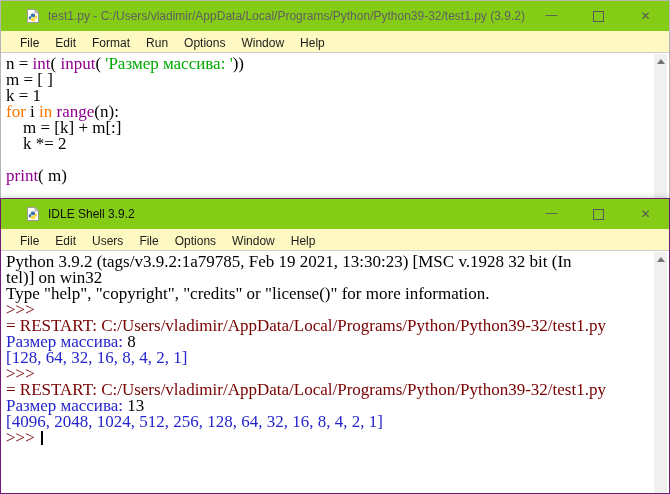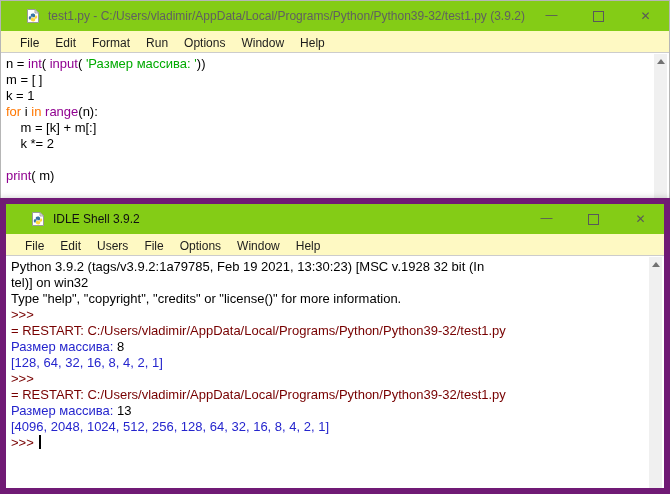--- a/index.html
+++ b/index.html
@@ -4,42 +4,42 @@
 <style>
   html,body{margin:0;padding:0}
   body{
     width:670px;height:494px;position:relative;overflow:hidden;
     background:#e8e8e8;
     font-family:"Liberation Sans","DejaVu Sans",sans-serif;
     -webkit-font-smoothing:antialiased;
   }
   .window{position:absolute;left:0;width:670px;background:#fff;box-sizing:border-box}
   #editor-window{top:0;height:198px;border:1px solid #b6b6b6;border-bottom:none}
-  #shell-window{top:198px;height:296px;border:6px solid #701a75;box-shadow:0 0 6px rgba(0,0,0,.22)}
+  #shell-window{top:198px;height:296px;border:1px solid #701a75;box-shadow:0 0 6px rgba(0,0,0,.22)}
 
   .titlebar{height:30px;display:flex;align-items:center;padding-left:24px;position:relative;background:#84cc16}
   .app-icon{width:16px;height:16px;flex:0 0 16px}
   .title-text{font-size:12px;margin-left:7px;white-space:nowrap;overflow:hidden}
   #editor-window .title-text{color:#606060}
   #shell-window .title-text{color:#101010}
   .controls{position:absolute;right:0;top:0;height:30px;display:flex}
   .ctrl{width:47px;height:30px;display:flex;align-items:center;justify-content:center;
         color:#595959;font-size:13px;line-height:1;cursor:default}
   .ctrl .glyph-min{font-size:12px;transform:translateY(-1px)}
   .max-box{width:9px;height:9px;border:1px solid #595959;display:inline-block}
   .glyph-close{font-size:12px}
 
   .menubar{height:21px;display:flex;align-items:flex-end;padding-left:11px;background:#fef9c3}
   .menu-item{font-size:12px;color:#1c1c1c;padding:2px 8px;white-space:nowrap}
 
   .textarea{position:absolute;left:0px;right:0px;bottom:0;top:51px;
             border-top:1px solid #cccccc;background:#fff;overflow:hidden}
   .code{padding:3px 0 0 5px;
-        font-family:Liberation Sans, sans-serif;
-        font-size:13px;line-height:16px;white-space:pre;color:var(--plain,#000)}
+        font-family:Liberation Serif, serif;
+        font-size:17px;line-height:16px;white-space:pre;color:var(--plain,#000)}
   .tline{min-height:16px;white-space:pre}
 
   .seg-plain{color:var(--plain)}
   .seg-kw{color:var(--keyword)}
   .seg-builtin{color:var(--builtin)}
   .seg-string{color:var(--string)}
   .seg-stdout{color:var(--stdout)}
   .seg-console{color:var(--console)}
   .caret{display:inline-block;width:2px;height:14px;background:#000;vertical-align:-2px;margin-left:2px}
 

